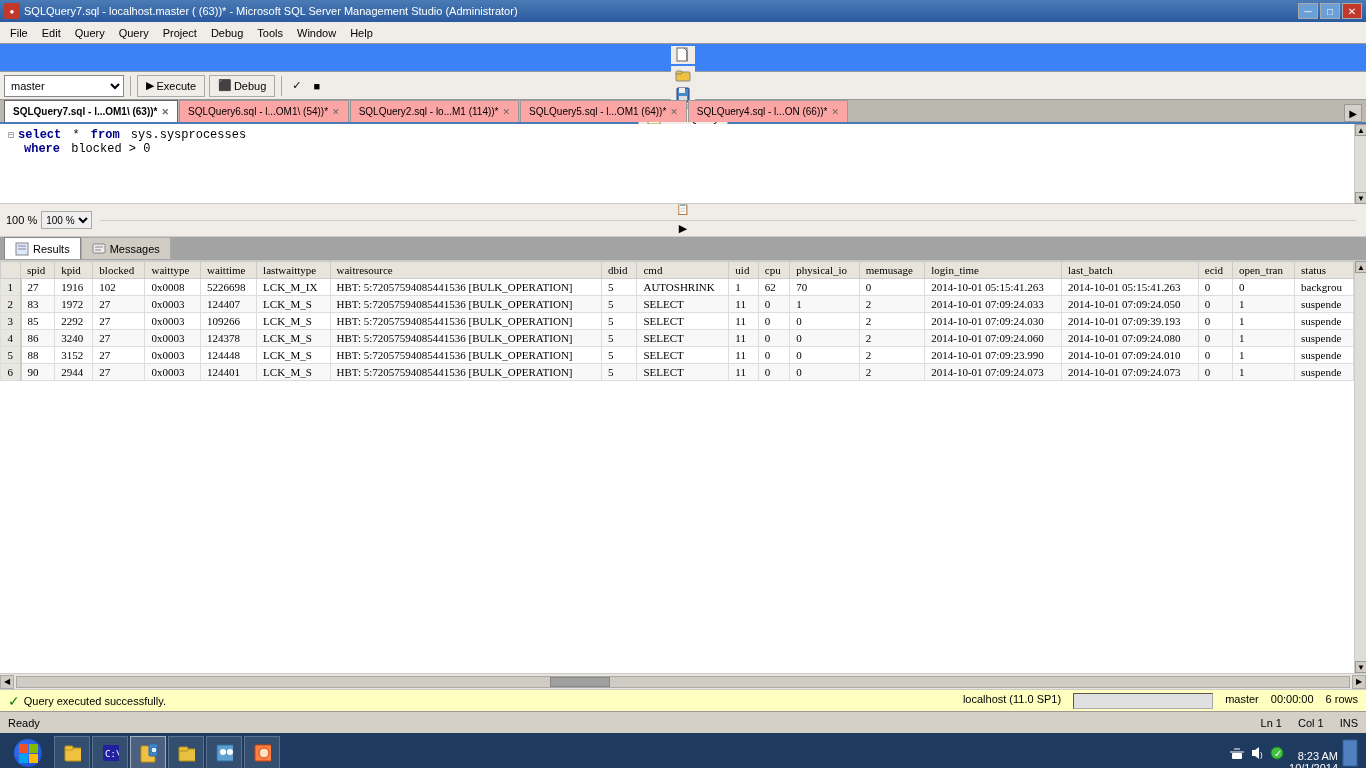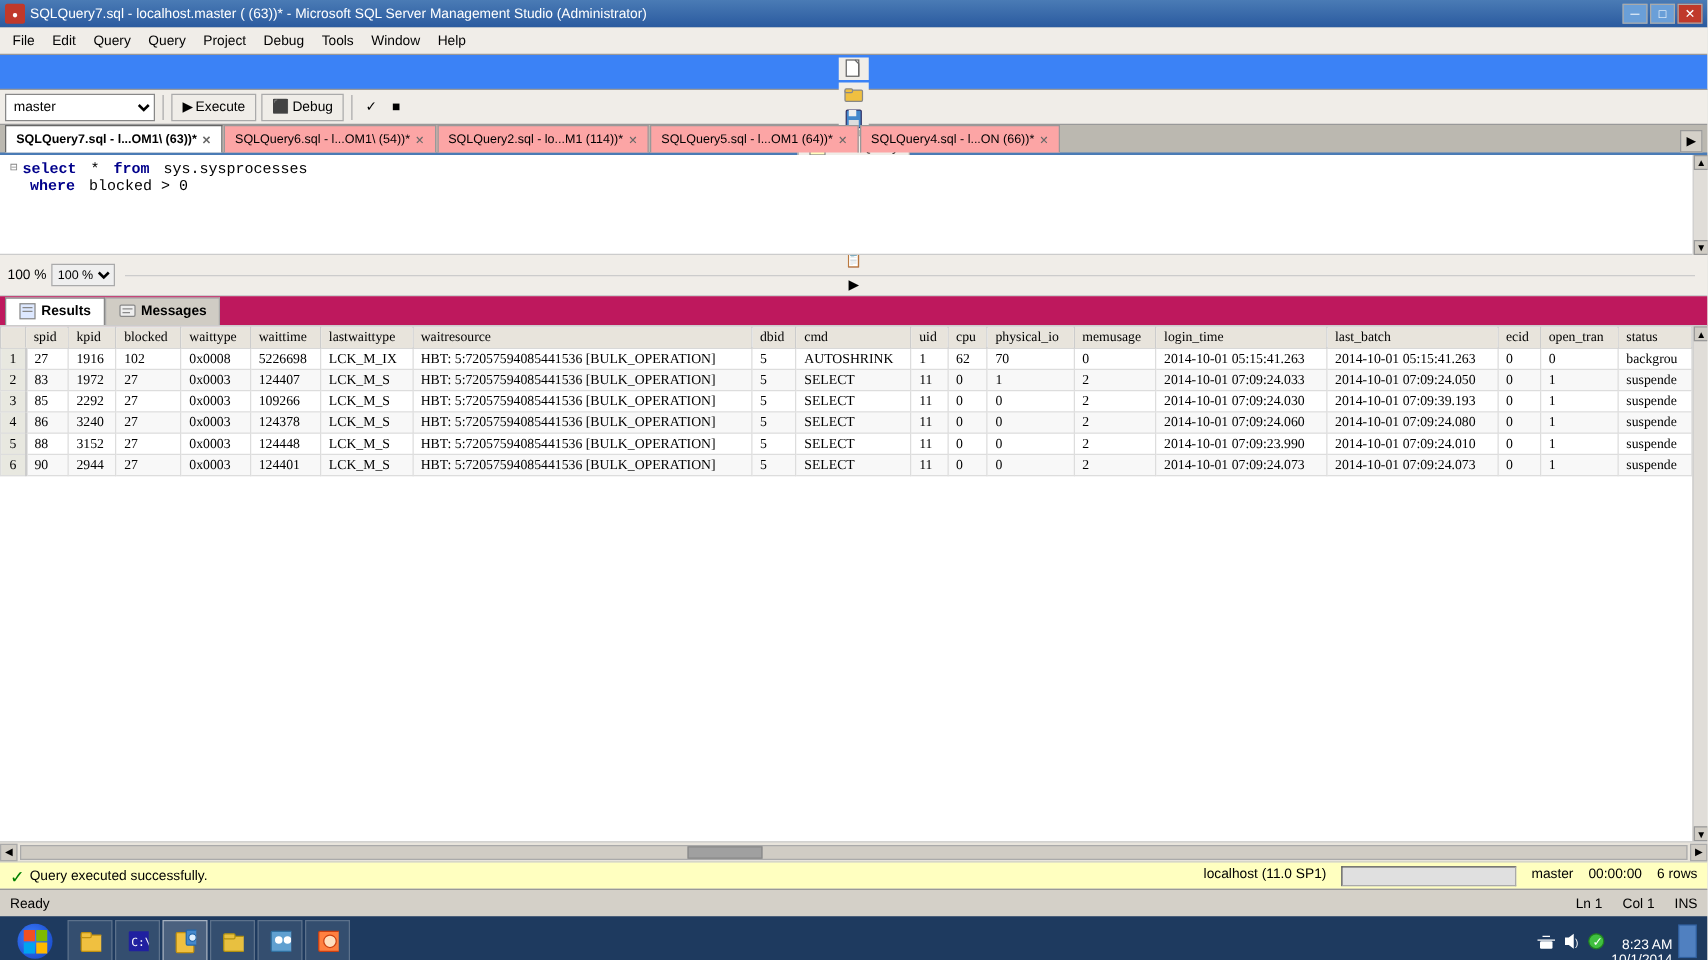--- a/index.html
+++ b/index.html
@@ -122,26 +122,25 @@
       padding: 16px 6px;
       border-bottom: 1px solid #ccc;
       gap: 4px;
       font-size: 11px;
     }
     .zoom-select { height: 18px; font-size: 10px; border: 1px solid #aaa; }
 
     
     #results-tabs {
       height: 24px;
-      background: #be185d;
-      display: flex;
-      align-items: center;
+      background: #a3a3a3;
+      display: flex;
+      align-items: flex-start;
       padding: 0 4px;
       border-bottom: 1px solid #ccc;
-      font-weight: bold;
     }
     .result-tab {
       height: 22px;
       padding: 0 10px;
       background: #d0ccc4;
       border: 1px solid #aaa;
       border-bottom: none;
       font-size: 11px;
       cursor: pointer;
       display: flex;

